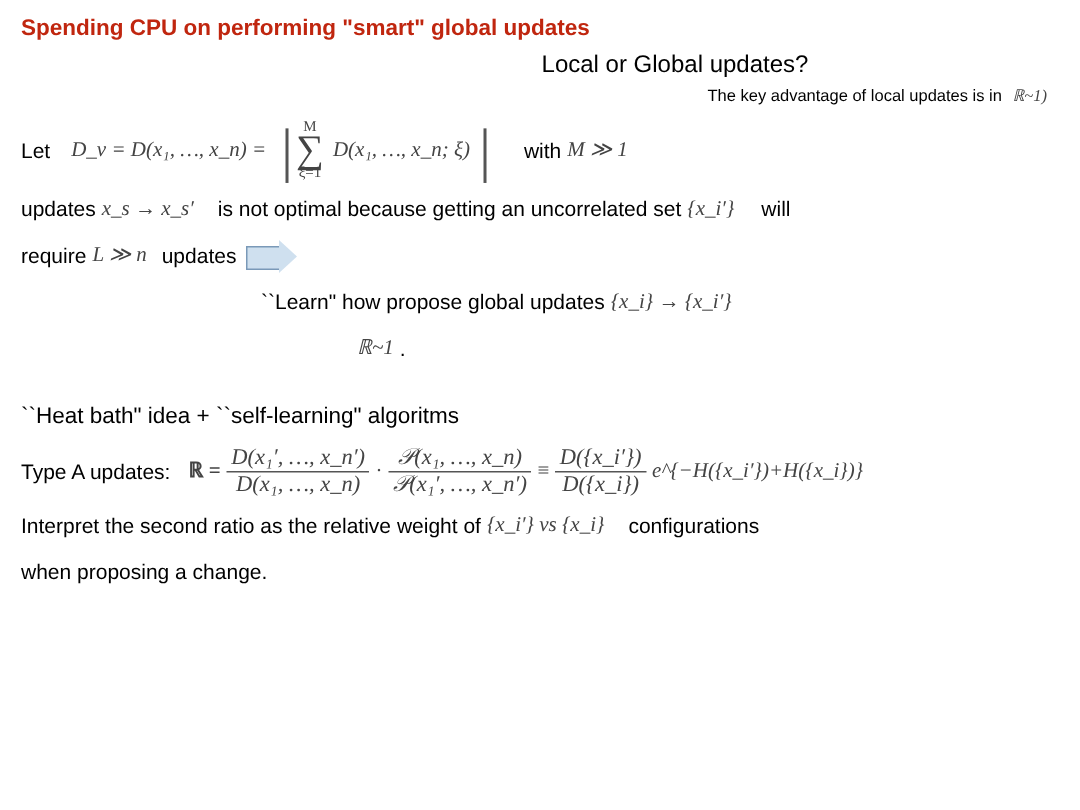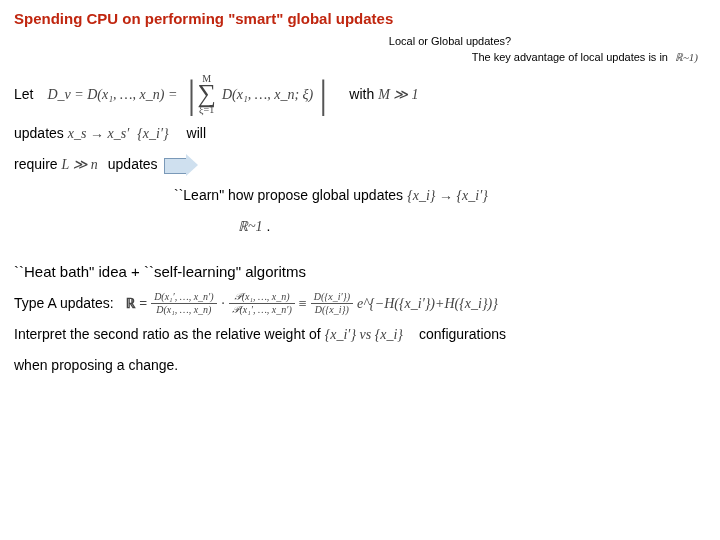--- a/index.html
+++ b/index.html
@@ -15,21 +15,21 @@
   }
   .title {
     color: #c0260f;
     font-weight: bold;
     font-size: 15px;
     margin-bottom: 8px;
   }
   .subhead {
     text-align: center;
     margin: 2px 0 2px 180px;
-    font-size: 11px;
+    font-size: 16px;
   }
   .keyadv {
     text-align: right;
     margin: 0 4px 10px 0;
     font-size: 11px;
   }
   .row {
     display: flex;
     align-items: center;
     flex-wrap: wrap;
@@ -90,21 +90,21 @@
     border-bottom:11px solid transparent;
     border-left:12px solid #cfe0ef;
   }
   .frac {
     display:inline-flex;
     flex-direction:column;
     align-items:center;
     vertical-align:middle;
     font-family:"Cambria Math", serif;
     font-style: italic;
-    font-size: 10px;
+    font-size: 15px;
     color:#444;
     line-height:1.15;
   }
   .frac .num, .frac .den { padding: 0 3px; }
   .frac .bar { width:100%; border-top:1px solid #555; }
   .gap { height: 6px; }
   .ml-arrow { margin-left: 160px; }
   .ml-accept { margin-left: 220px; }
   .bbR { font-family: serif; font-weight: bold; font-style: normal; }
 </style>
@@ -133,20 +133,21 @@
     <span class="math">D(x₁, …, x_n; ξ)</span>
     <span class="abs-bar">|</span>
   </span>
   <span class="b" style="margin-left:22px">with</span>
   <span class="math">M ≫ 1</span>
 </div>
 
 <div class="row">
   <span class="b">updates</span>
   <span class="math">x_s → x_s′</span>
+  <span class="b" style="margin-left:12px">is not optimal because getting an uncorrelated set</span>
   <span class="math">{x_i′}</span>
   <span class="b" style="margin-left:14px">will</span>
 </div>
 
 <div class="row">
   <span class="b">require</span>
   <span class="math">L ≫ n</span>
   <span class="b" style="margin-left:6px">updates</span>
   <span class="arrow-block"></span>
 </div>

